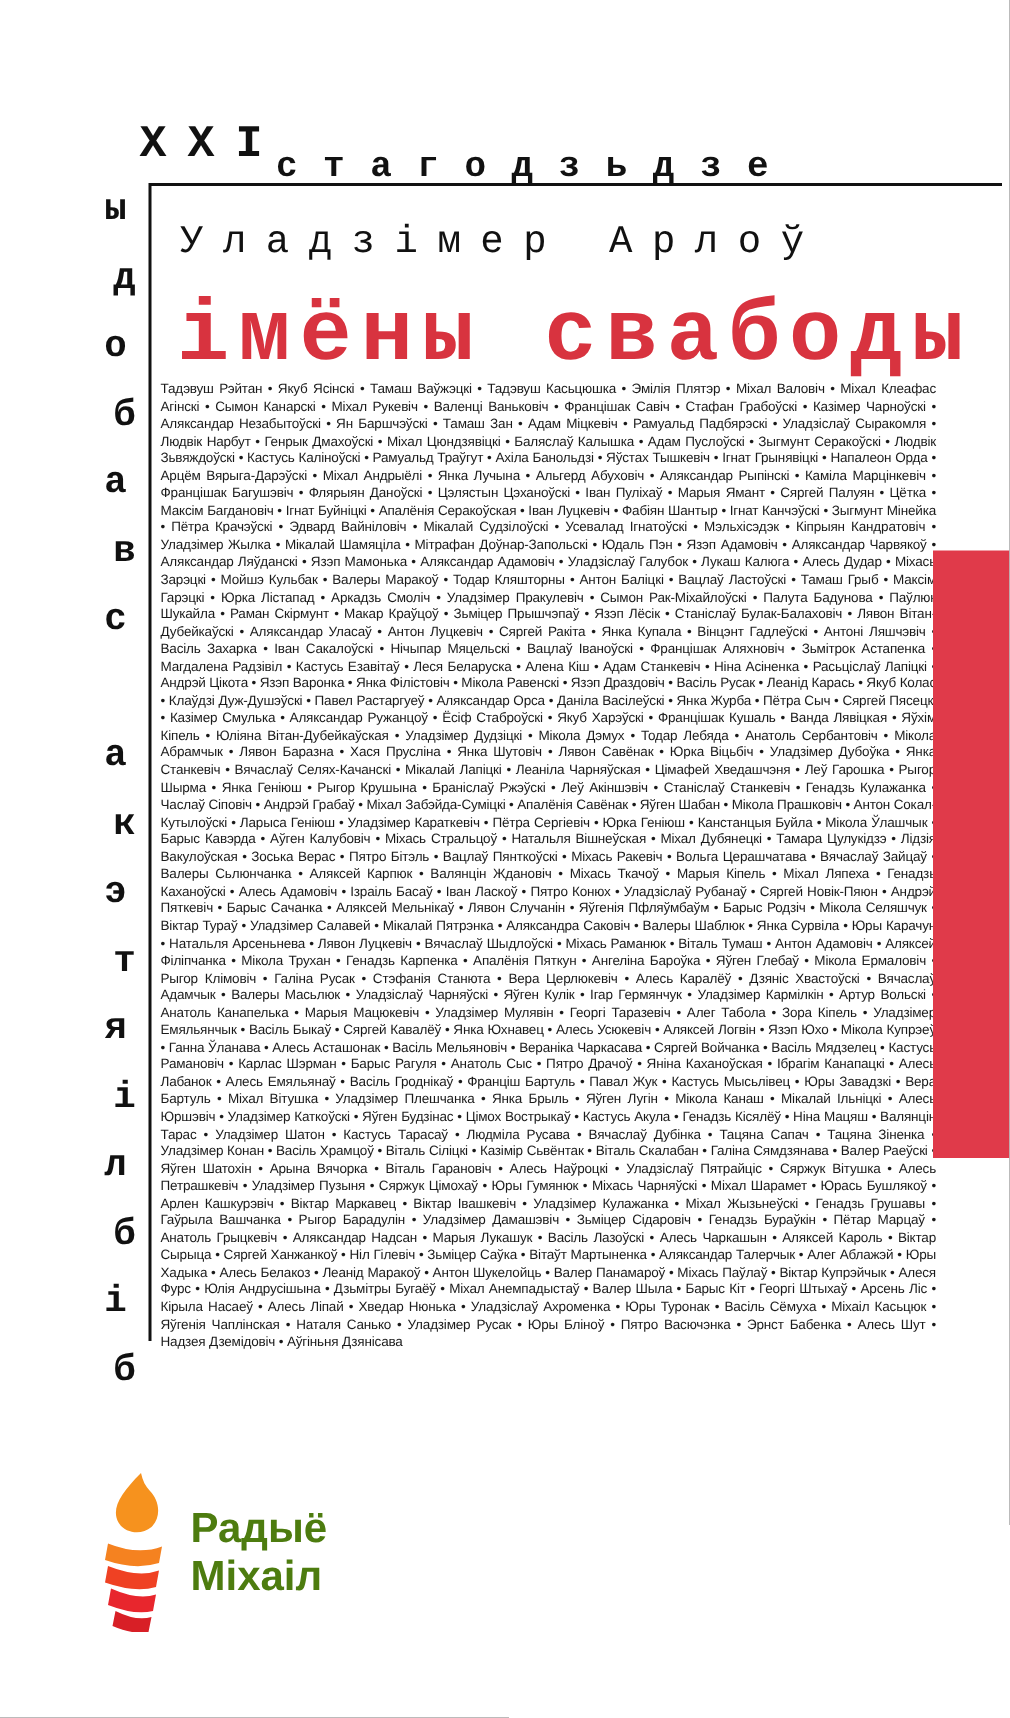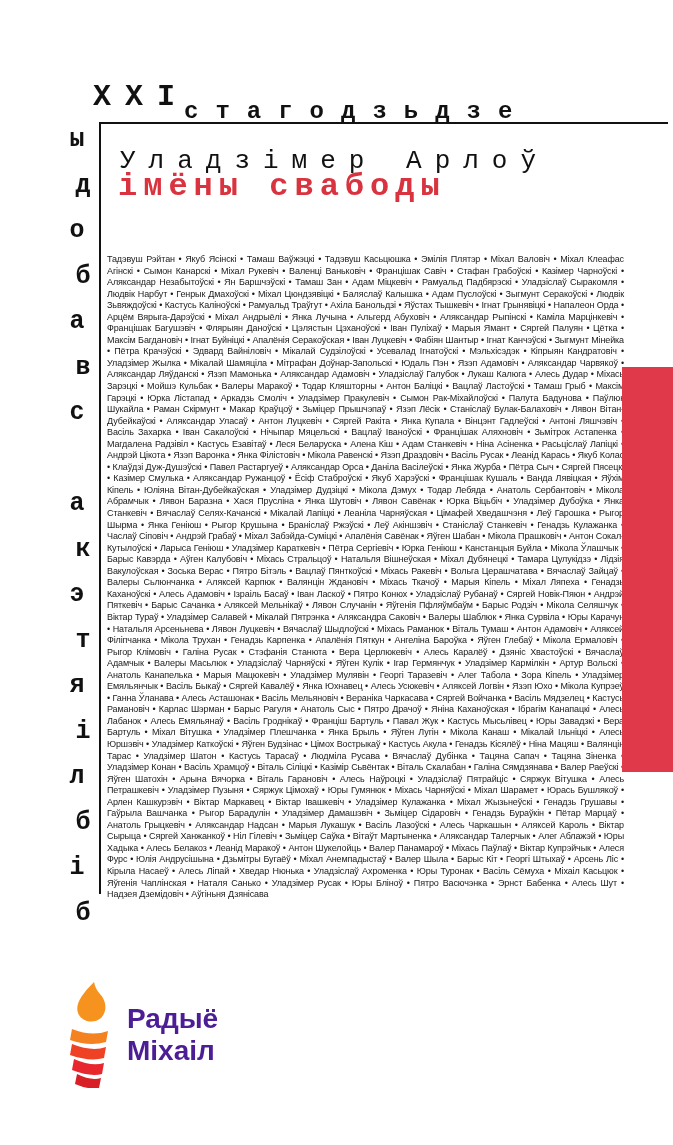--- a/index.html
+++ b/index.html
@@ -9,21 +9,21 @@
   .xxi{position:absolute;left:93px;top:80px;font-size:30px;font-weight:700;letter-spacing:14px;}
   .century{position:absolute;left:184px;top:98px;font-size:24px;font-weight:700;letter-spacing:17px;white-space:nowrap;}
   .h-rule{position:absolute;left:100px;top:122px;width:568px;height:2px;background:#111;}
   .v-rule{position:absolute;left:99px;top:122px;width:2px;height:772px;background:#111;}
   .spine{position:absolute;left:58px;top:126px;width:44px;display:flex;flex-direction:column;align-items:center;}
   .spine-letter{height:45.5px;font-family:"Liberation Mono","DejaVu Sans Mono",monospace;
         font-size:25px;font-weight:700;color:#111;line-height:28px;}
   .spine-letter:nth-child(odd){transform:translateX(-3px);}
   .spine-letter:nth-child(even){transform:translateX(3px);}
   .author{position:absolute;left:120px;top:146px;font-size:26px;font-weight:400;letter-spacing:13px;white-space:nowrap;}
-  .book-title{position:absolute;left:118px;top:168px;font-size:32px;font-weight:700;letter-spacing:6px;white-space:nowrap;}
+  .book-title{position:absolute;left:118px;top:192px;font-size:58px;font-weight:700;letter-spacing:6px;white-space:nowrap;}
   .names{position:absolute;left:107px;top:254px;width:517px;font-size:9px;line-height:11.55px;
         letter-spacing:-0.12px;color:#1a1a1a;text-align:justify;}
   .red-bar{position:absolute;left:622px;top:367px;width:51px;height:405px;}
   .logo{position:absolute;left:60px;top:982px;display:flex;align-items:center;}
   .logo-text{margin-left:9px;font-weight:700;font-size:28px;line-height:32px;}
 </style>
 </head>
 <body>
 
 <div class="page">
@@ -63,19 +63,19 @@
   <div class="red-bar" style="background: rgb(224, 58, 74);"></div>
 
   <div class="logo">
     <svg width="58" height="106" viewBox="0 0 58 106">
       <path d="M34 0 C 20 14, 14 24, 19 33 C 23 40, 34 42, 41 36 C 48 29, 46 18, 40 12 C 37 9, 35 5, 34 0 Z" fill="#f6921e"></path>
       <path d="M12 47 q 20 8 36 2 l -2 11 q -16 5 -36 -2 Z" fill="#f58220"></path>
       <path d="M12 62 q 20 8 34 3 l -2 11 q -14 4 -34 -3 Z" fill="#ef4123"></path>
       <path d="M14 77 q 18 8 30 4 l -2 11 q -12 3 -30 -4 Z" fill="#e8262d"></path>
       <path d="M17 92 q 14 7 24 4 l -2 10 q -10 2 -24 -4 Z" fill="#d81f26"></path>
     </svg>
-    <div class="logo-text" style="color:#4c1d95">
+    <div class="logo-text" style="color:#4d7c0f">
       <div>Радыё</div>
       <div>Міхаіл</div>
     </div>
   </div>
 
 </div>
 
 </body></html>

